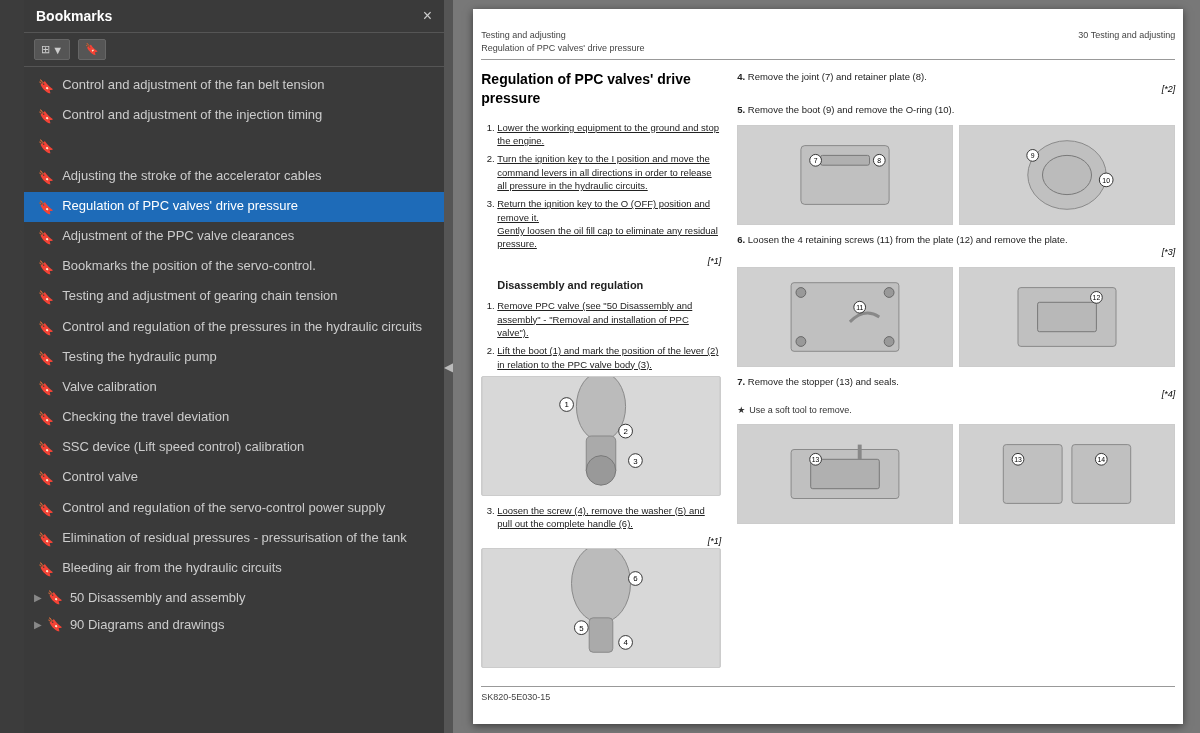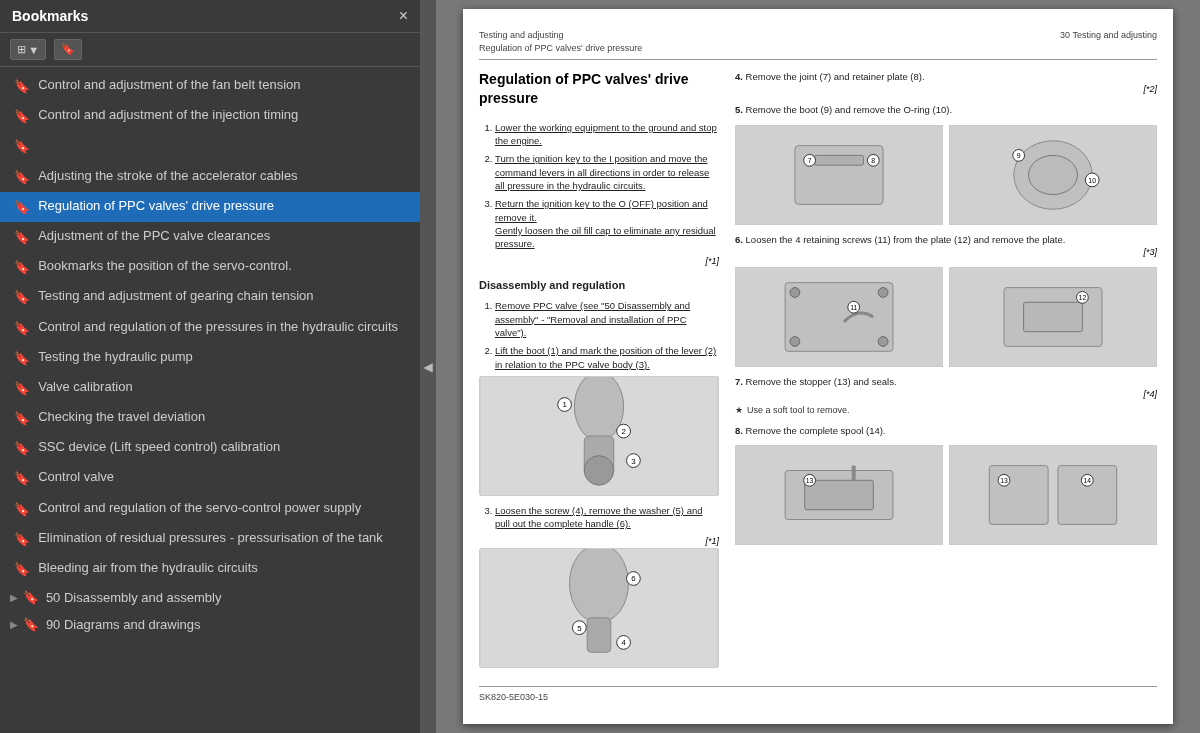--- a/index.html
+++ b/index.html
@@ -7,20 +7,21 @@
 
     
     #sidebar {
       width: 420px;
       min-width: 420px;
       background: #3a3a3a;
       display: flex;
       flex-direction: column;
       height: 733px;
       overflow: hidden;
+      margin-left: 24px;
     }
 
     #sidebar-header {
       display: flex;
       align-items: center;
       justify-content: space-between;
       padding: 8px 12px;
       background: #3a3a3a;
       border-bottom: 1px solid #555;
     }
@@ -144,21 +145,21 @@
       align-items: center;
       justify-content: center;
       padding: 20px;
     }
 
     #page-container {
       background: #ffffff;
       width: 710px;
       min-height: 693px;
       box-shadow: 0 2px 8px rgba(0,0,0,0.5);
-      padding: 20px 16px;
+      padding: 20px 8px;
       font-size: 10px;
       line-height: 1.4;
       color: #222;
       position: relative;
       overflow: hidden;
     }
 
     .page-header-bar {
       display: flex;
       justify-content: space-between;
@@ -172,21 +173,21 @@
     .page-title-main {
       font-size: 14px;
       font-weight: bold;
       margin-bottom: 12px;
       color: #000;
     }
 
     .section-header {
       font-weight: bold;
       font-size: 11px;
-      margin: 10px 0 6px 0;
+      margin: 10px 0 6px 16px;
     }
 
     .content-columns {
       display: flex;
       gap: 16px;
     }
 
     .col-left {
       width: 240px;
     }
@@ -527,23 +528,20 @@
 
             <div class="right-item">
               <div><strong>7.</strong> Remove the stopper (13) and seals.</div>
               <div class="footnote">[*4]</div>
               <div class="star-note">
                 <span>★</span>
                 <span>Use a soft tool to remove.</span>
               </div>
             </div>
 
-            <div class="right-item">
-              <div><strong>8.</strong> Remove the complete spool (14).</div>
-            </div>
 
             <div class="img-grid-2">
               <div class="img-placeholder mech-img" style="height:100px;">
                 <svg width="100%" height="100%" viewBox="0 0 170 100" xmlns="http://www.w3.org/2000/svg">
                   <rect width="170" height="100" fill="#d0d0d0"></rect>
                   <rect x="30" y="25" width="110" height="50" rx="3" fill="#c0c0c0" stroke="#888" stroke-width="1"></rect>
                   <rect x="50" y="35" width="70" height="30" rx="2" fill="#b0b0b0" stroke="#777" stroke-width="1"></rect>
 
                   <path d="M 100 20 L 100 35" stroke="#888" stroke-width="4" fill="none"></path>
                   <circle cx="55" cy="35" r="6" fill="white" stroke="#333" stroke-width="1"></circle>

